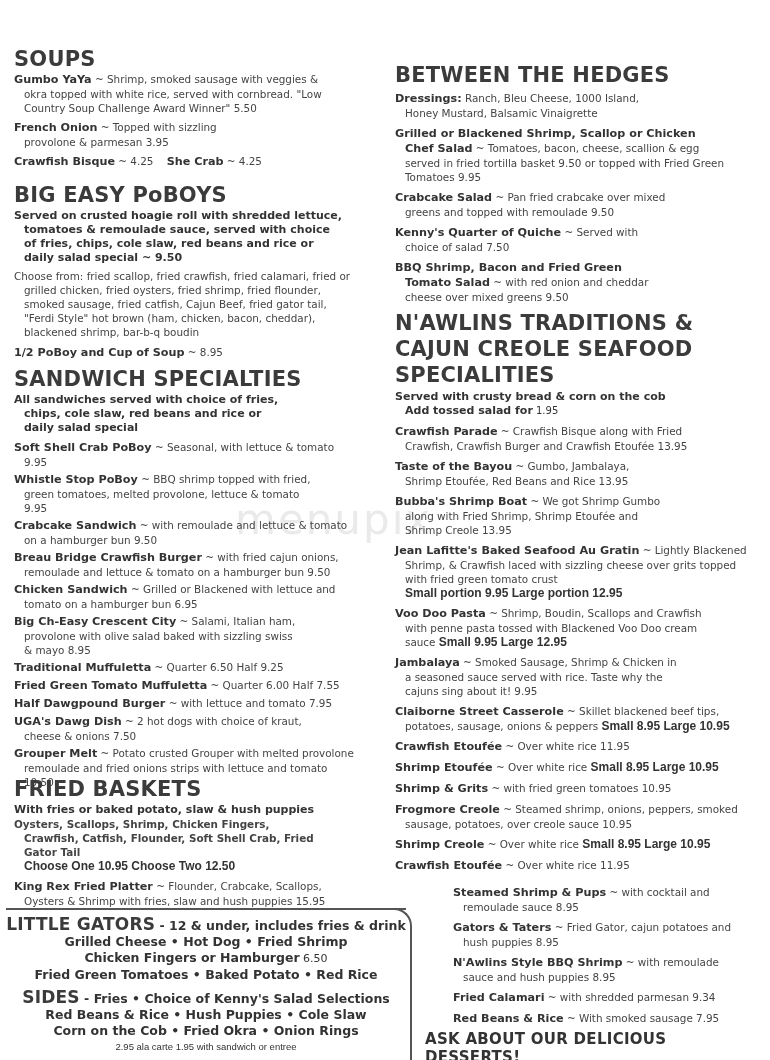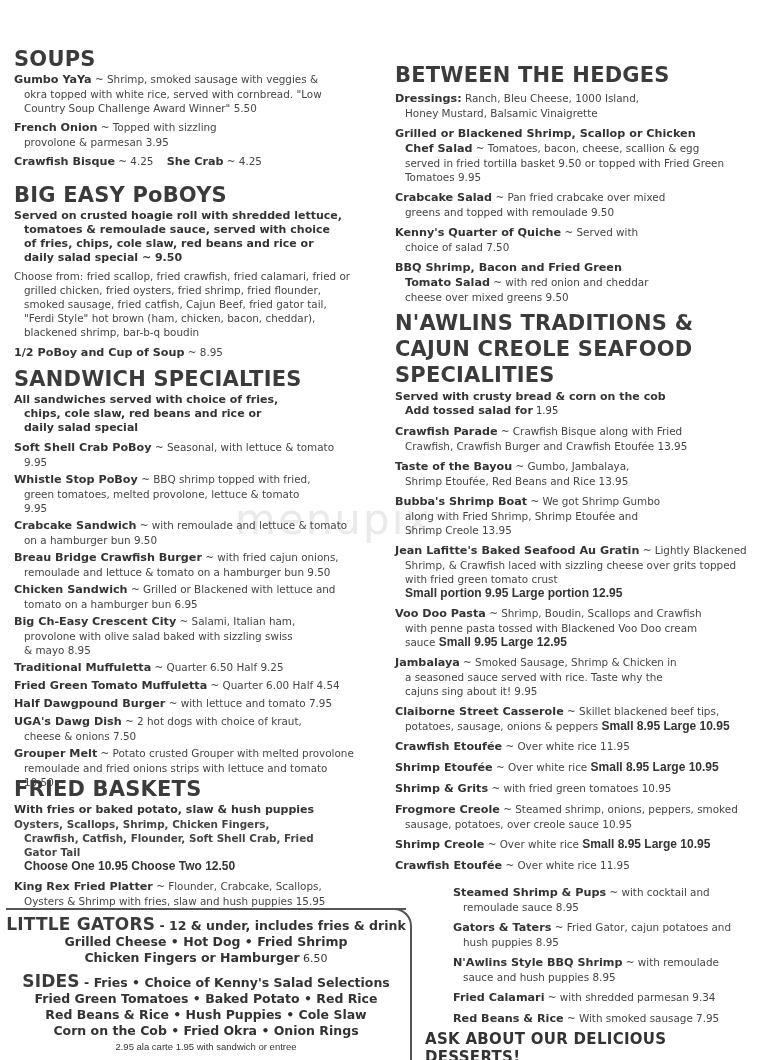--- a/index.html
+++ b/index.html
@@ -46,43 +46,43 @@
   <div class="abs" style="top:368px;width:345px;">
     <div class="h h1">SANDWICH SPECIALTIES</div>
     <p class="intro" style="margin:3px 0 0 0;width:260px;">All sandwiches served with choice of fries, chips, cole slaw, red beans and rice or daily salad special</p>
     <p class="item ind" style="margin-top:5px;"><span class="n">Soft Shell Crab PoBoy</span><span class="d"> ~ Seasonal, with lettuce &amp; tomato  9.95</span></p>
     <p class="item ind" style="margin-top:3px;width:300px;"><span class="n">Whistle Stop PoBoy</span><span class="d"> ~ BBQ shrimp topped with fried, green tomatoes, melted provolone, lettuce &amp; tomato  9.95</span></p>
     <p class="item ind" style="margin-top:3px;"><span class="n">Crabcake Sandwich</span><span class="d"> ~ with remoulade and lettuce &amp; tomato on a hamburger bun  9.50</span></p>
     <p class="item ind" style="margin-top:3px;"><span class="n">Breau Bridge Crawfish Burger</span><span class="d"> ~ with fried cajun onions, remoulade and lettuce &amp; tomato on a hamburger bun  9.50</span></p>
     <p class="item ind" style="margin-top:3px;"><span class="n">Chicken Sandwich</span><span class="d"> ~ Grilled or Blackened with lettuce and tomato on a hamburger bun  6.95</span></p>
     <p class="item ind" style="margin-top:3px;width:280px;"><span class="n">Big Ch-Easy Crescent City</span><span class="d"> ~ Salami, Italian ham, provolone with olive salad baked with sizzling swiss &amp; mayo  8.95</span></p>
     <p class="item ind" style="margin-top:3px;"><span class="n">Traditional Muffuletta</span><span class="d"> ~ Quarter 6.50  Half 9.25</span></p>
-    <p class="item ind" style="margin-top:3px;"><span class="n">Fried Green Tomato Muffuletta</span><span class="d"> ~ Quarter 6.00  Half 4.54</span></p>
+    <p class="item ind" style="margin-top:3px;"><span class="n">Fried Green Tomato Muffuletta</span><span class="d"> ~ Quarter 6.00  Half 7.55</span></p>
     <p class="item ind" style="margin-top:3px;"><span class="n">Half Dawgpound Burger</span><span class="d"> ~ with lettuce and tomato 7.95</span></p>
     <p class="item ind" style="margin-top:3px;width:290px;"><span class="n">UGA's Dawg Dish</span><span class="d"> ~ 2 hot dogs with choice of kraut, cheese &amp; onions  7.50</span></p>
     <p class="item ind" style="margin-top:3px;"><span class="n">Grouper Melt</span><span class="d"> ~ Potato crusted Grouper with melted provolone remoulade and fried onions strips with lettuce and tomato  10.50</span></p>
   </div>
 
   <div class="abs" style="top:778px;width:340px;">
     <div class="h h1">FRIED BASKETS</div>
     <p class="intro" style="margin:3px 0 0 0;">With fries or baked potato, slaw &amp; hush puppies</p>
     <p class="item ind d" style="color:#444;width:290px;font-weight:bold;">Oysters, Scallops, Shrimp, Chicken Fingers, Crawfish, Catfish, Flounder, Soft Shell Crab, Fried Gator Tail</p>
     <p class="item small" style="padding-left:10px;">Choose One 10.95    Choose Two 12.50</p>
     <p class="item ind" style="margin-top:6px;"><span class="n">King Rex Fried Platter</span><span class="d"> ~ Flounder, Crabcake, Scallops, Oysters &amp; Shrimp with fries, slaw and hush puppies  15.95</span></p>
   </div>
 </div>
 
 <div class="box-top"></div>
 <div class="box"></div>
 <div class="abs center" style="left:6px;top:916px;width:400px;">
   <div class="kids"><span class="h" style="font-size:17px;">LITTLE GATORS</span><span> - 12 &amp; under, includes fries &amp; drink</span></div>
   <div class="kids">Grilled Cheese • Hot Dog • Fried Shrimp</div>
   <div class="kids"><span>Chicken Fingers or Hamburger</span><span style="font-weight:normal;font-size:11px;"> 6.50</span></div>
+  <div class="kids">Fried Green Tomatoes • Baked Potato • Red Rice</div>
   <div class="kids" style="margin-top:6px;"><span class="h" style="font-size:17px;">SIDES</span><span> - Fries • Choice of Kenny's Salad Selections</span></div>
-  <div class="kids">Fried Green Tomatoes • Baked Potato • Red Rice</div>
   <div class="kids">Red Beans &amp; Rice • Hush Puppies • Cole Slaw</div>
   <div class="kids">Corn on the Cob • Fried Okra • Onion Rings</div>
   <div class="small" style="font-weight:normal;font-size:9.5px;margin-top:2px;">2.95 ala carte   1.95 with sandwich or entree</div>
 </div>
 
 <div class="col right">
   <div class="abs" style="top:64px;width:330px;">
     <div class="h h1">BETWEEN THE HEDGES</div>
     <p class="item ind" style="margin-top:5px;width:250px;"><span class="n">Dressings:</span><span class="d"> Ranch, Bleu Cheese, 1000 Island, Honey Mustard, Balsamic Vinaigrette</span></p>
     <p class="item ind" style="margin-top:6px;"><span class="n">Grilled or Blackened Shrimp, Scallop or Chicken Chef Salad</span><span class="d"> ~ Tomatoes, bacon, cheese, scallion &amp; egg served in fried tortilla basket  9.50 or topped with Fried Green Tomatoes  9.95</span></p>

